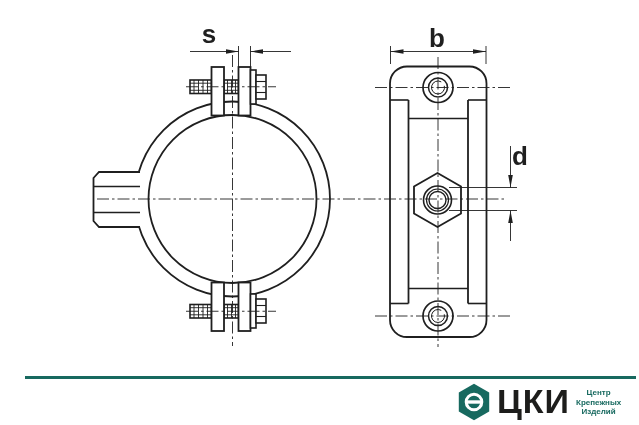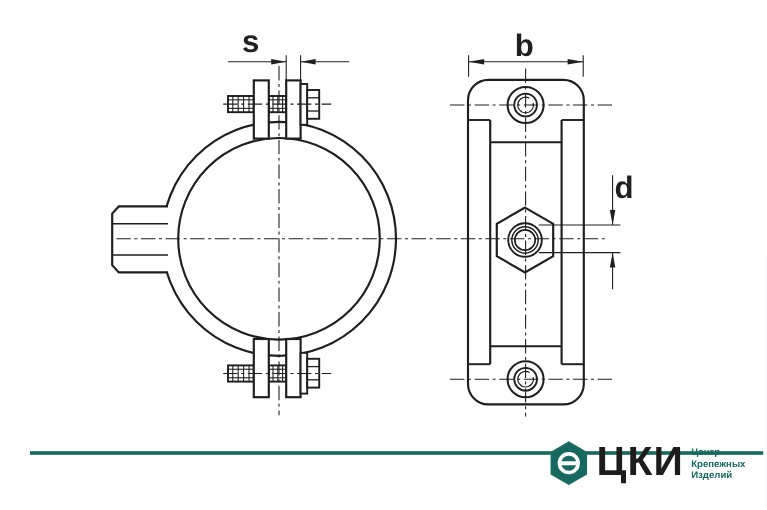--- a/index.html
+++ b/index.html
@@ -17,31 +17,31 @@
   }
   .footer-rule {
     position:absolute; left:25px; top:376px; width:611px; height:3px;
     background:var(--accent);
   }
   .site-text {
     position:absolute; left:24px; top:392px;
     font-size:24px; font-weight:700; letter-spacing:0.5px;
     color:var(--accent); white-space:nowrap;
   }
-  .logo-wrap { position:absolute; left:456px; top:365px; width:180px; height:42px;text-decoration:underline; }
+  .logo-wrap { position:absolute; left:456px; top:381px; width:180px; height:42px;text-decoration:underline; }
   .logo-hex { position:absolute; left:2px; top:2px; }
   .logo-main {
     position:absolute; left:41px; top:1px;
     font-size:34px; line-height:38px; font-weight:800; letter-spacing:1px;
     color:#1d1d1b; white-space:nowrap;
   }
   .logo-sub {
     position:absolute; left:120px; top:7px;
     font-size:8px; line-height:9.5px; font-weight:700;
-    color:var(--accent); white-space:nowrap;
+    color:var(--accent); white-space:nowrap;text-align:center;
   }
   .logo-sub span { display:block; }
 </style>
 </head>
 <body>
 
 <div class="page">
 
   <svg class="drawing" viewBox="0 0 639 425" fill="none" stroke-linecap="butt">
 

